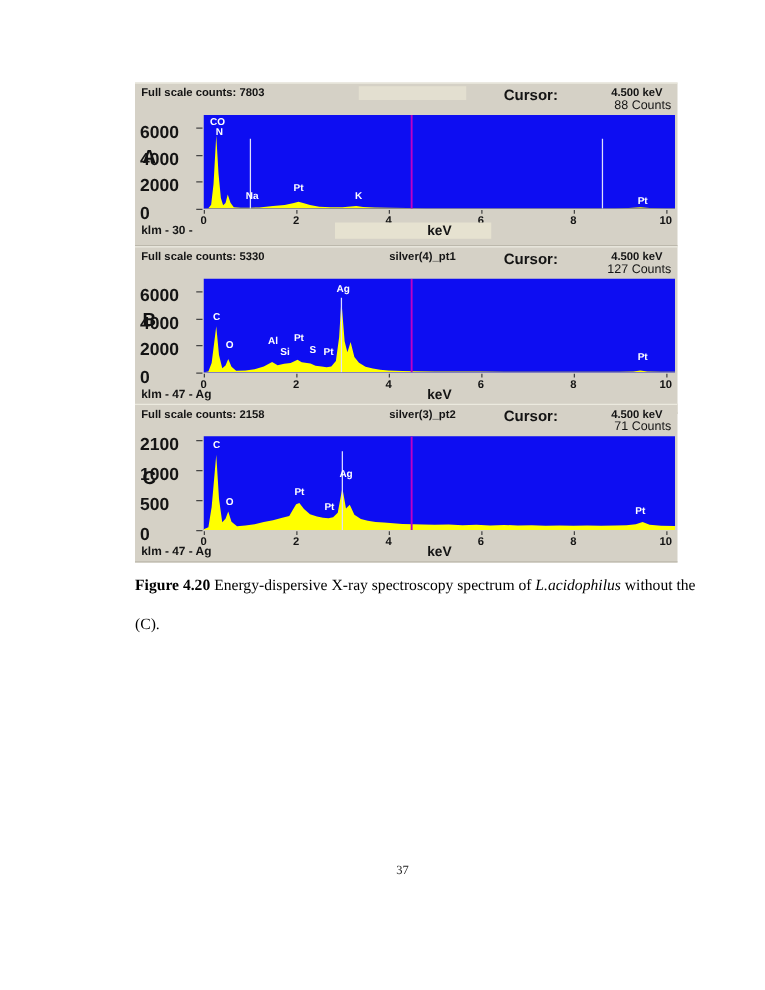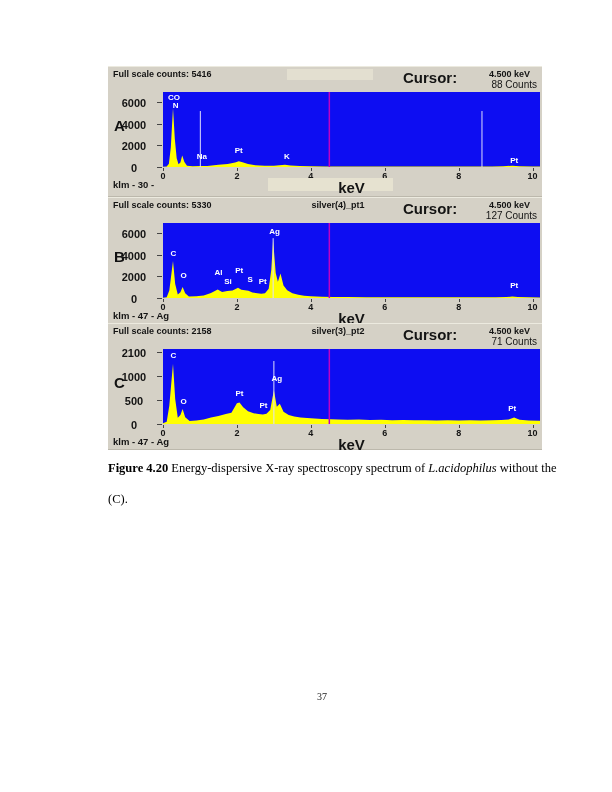--- a/index.html
+++ b/index.html
@@ -10,53 +10,53 @@
   .panel{
     position:absolute;left:108px;width:434px;background:#d5d1c6;
     border-top:1px solid #eceadf;border-bottom:1px solid #bcb8ac;
     box-sizing:border-box;
   }
   #panel-A{top:66px;height:131px;}
   #panel-B{top:197px;height:134px;}
   #panel-C{top:323px;height:127px;}
   .hdr-left{position:absolute;left:5px;top:2px;font-size:9px;font-weight:bold;color:#141414;white-space:nowrap;}
   .hdr-title{position:absolute;left:150px;top:2px;width:160px;text-align:center;font-size:9px;font-weight:bold;color:#141414;}
-  .hdr-cursor{position:absolute;left:295px;top:2px;font-size:15px;font-weight:bold;color:#141414;}
+  .hdr-cursor{position:absolute;left:295px;top:2px;font-size:12px;font-weight:bold;color:#141414;}
   .hdr-kev{position:absolute;right:12px;top:2px;font-size:9px;font-weight:bold;color:#141414;}
   .hdr-counts{position:absolute;right:5px;top:12px;font-size:10px;font-weight:normal;color:#141414;}
   .hdr-highlight{position:absolute;left:179px;top:2px;width:86px;height:11px;background:#e3dfd0;}
   .klm-highlight{position:absolute;left:160px;top:111px;width:125px;height:13px;background:#e6e2d0;}
   .panel-letter{position:absolute;left:6px;top:50px;font-size:15px;font-weight:bold;color:#111;}
   .plot{position:absolute;left:55px;top:25px;width:377px;height:75px;overflow:hidden;}
   .plot svg{display:block;}
   .yaxis,.xaxis{position:absolute;left:0;top:0;width:100%;height:100%;pointer-events:none;}
-  .ytick-label{position:absolute;width:44px;text-align:center;font-size:11px;font-weight:bold;color:#141414;}
+  .ytick-label{position:absolute;width:44px;text-align:left;font-size:14px;font-weight:bold;color:#141414;}
   .ytick-dash{position:absolute;width:5px;height:1px;background:#454545;}
   .xtick-label{position:absolute;width:22px;text-align:center;font-size:9px;font-weight:bold;color:#141414;}
   .xtick-mark{position:absolute;width:1px;height:3px;background:#454545;}
   .klm-row{position:absolute;left:5px;top:112px;font-size:9.5px;font-weight:bold;color:#141414;white-space:nowrap;}
-  .kev-label{position:absolute;left:55px;top:112px;width:377px;text-align:center;font-size:15px;font-weight:bold;color:#141414;}
+  .kev-label{position:absolute;left:55px;top:112px;width:377px;text-align:center;font-size:11px;font-weight:bold;color:#141414;}
   .caption{
     position:absolute;left:108px;top:461px;width:442px;
     font-family:"Liberation Serif",serif;font-size:12.5px;color:#000;
   }
   .caption-line{height:31px;white-space:nowrap;}
   .caption-line .b{font-weight:bold;}
   .caption-line .i{font-style:italic;}
   .page-number{
     position:absolute;left:312px;top:691px;width:20px;text-align:center;
     font-family:"Liberation Serif",serif;font-size:10px;color:#222;
   }
 </style>
 </head>
 <body>
 
 <div class="panel" id="panel-A">
   <div class="hdr-highlight"></div>
-  <span class="hdr-left">Full scale counts: 5416</span>
+  <span class="hdr-left">Full scale counts: 7803</span>
   <span class="hdr-title"></span>
   <span class="hdr-cursor">Cursor:</span>
   <span class="hdr-kev">4.500 keV</span>
   <span class="hdr-counts">88 Counts</span>
   <span class="panel-letter">A</span>
   <div class="plot" style="background: rgb(13, 13, 242);">
       <svg viewBox="0 0 377 75" width="377" height="75">
         <polygon points="0,75 0.0,74.8 3.7,74.6 5.9,71.7 7.8,55.4 10.0,16.1 11.8,46.7 13.7,66.3 15.5,72.2 17.4,70.4 19.2,63.6 21.4,70.1 24.0,73.8 29.6,74.2 37.0,74.1 44.4,74.0 55.4,72.8 64.7,72.0 72.1,70.4 75.8,69.3 79.5,70.3 85.0,72.0 92.4,73.3 101.6,73.8 110.9,73.7 122.0,72.8 127.5,73.5 136.8,74.0 147.8,74.2 162.6,74.4 177.4,74.5 199.6,74.5 221.8,74.5 251.3,74.6 280.9,74.5 310.5,74.5 329.0,74.5 340.0,74.3 349.3,73.7 356.7,74.3 369.6,74.5 377.0,74.6 377,75" fill="#ffff00"></polygon>
         <line x1="37.33039215686275" x2="37.33039215686275" y1="75" y2="19.02173913043478" stroke="#dfdffa" stroke-width="1"></line>
         <line x1="318.971568627451" x2="318.971568627451" y1="75" y2="19.02173913043478" stroke="#dfdffa" stroke-width="1"></line>

